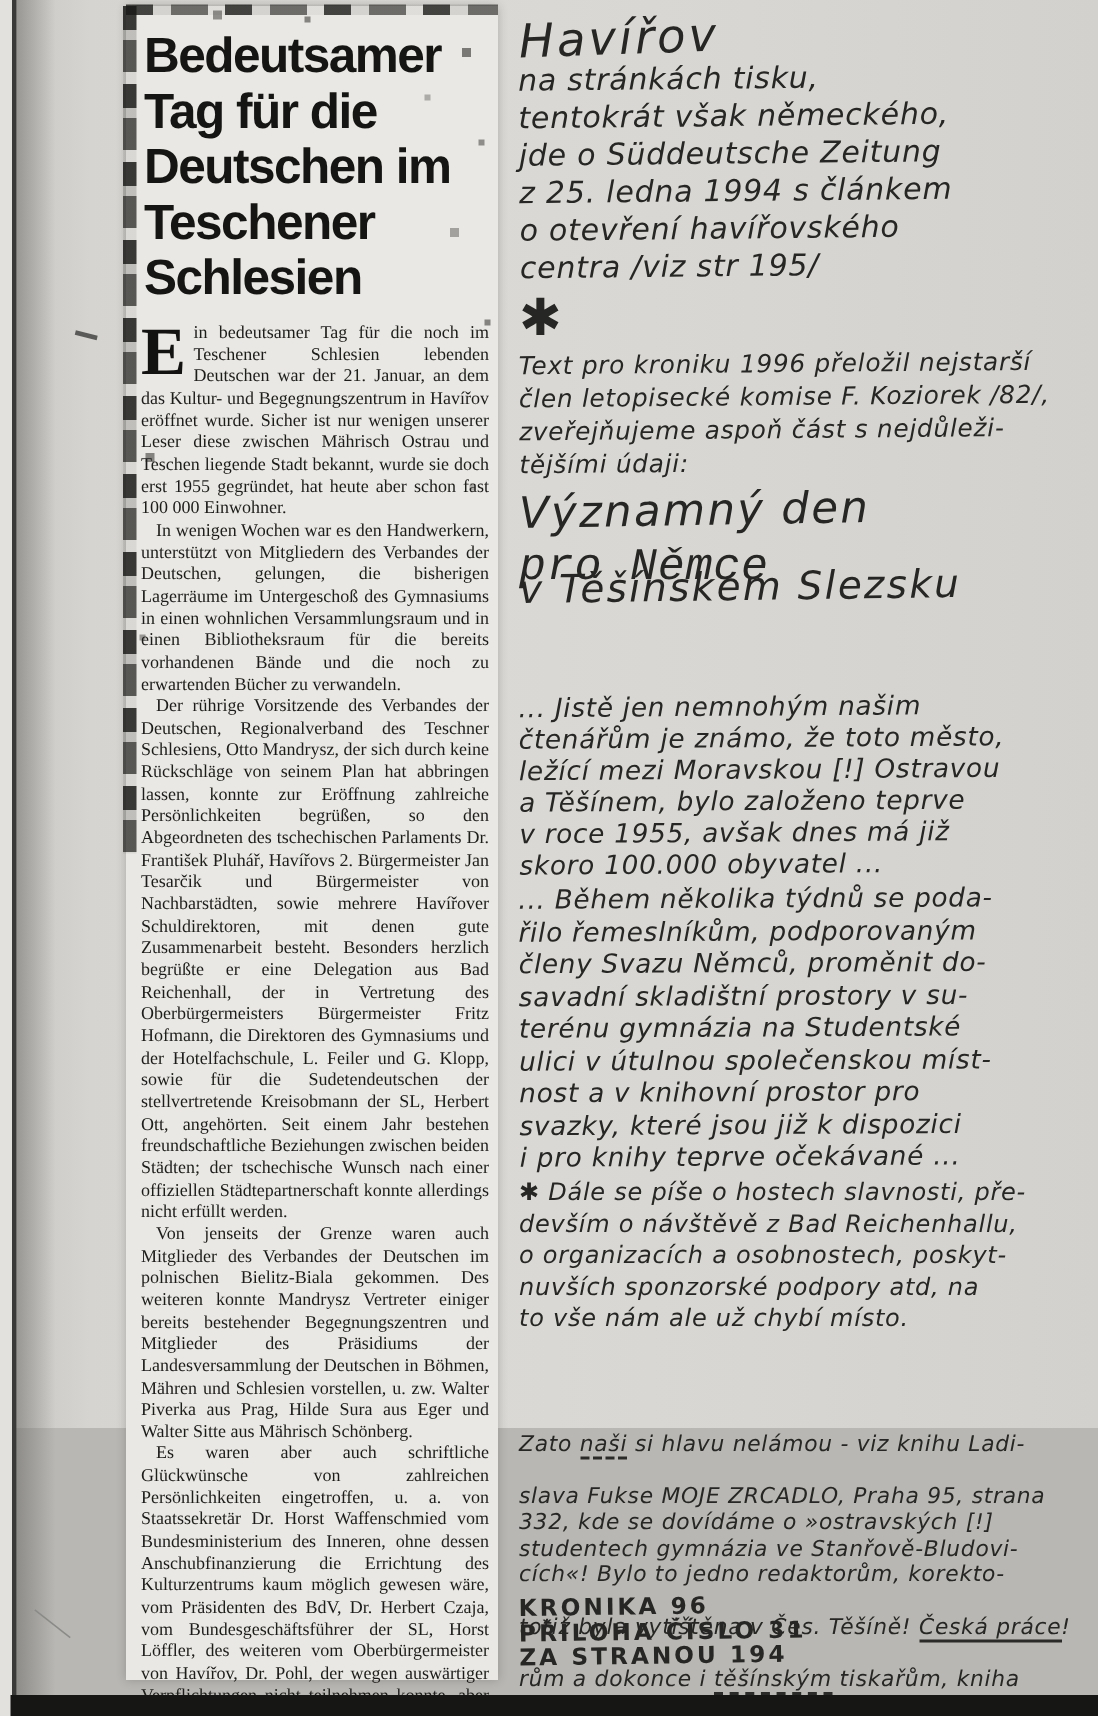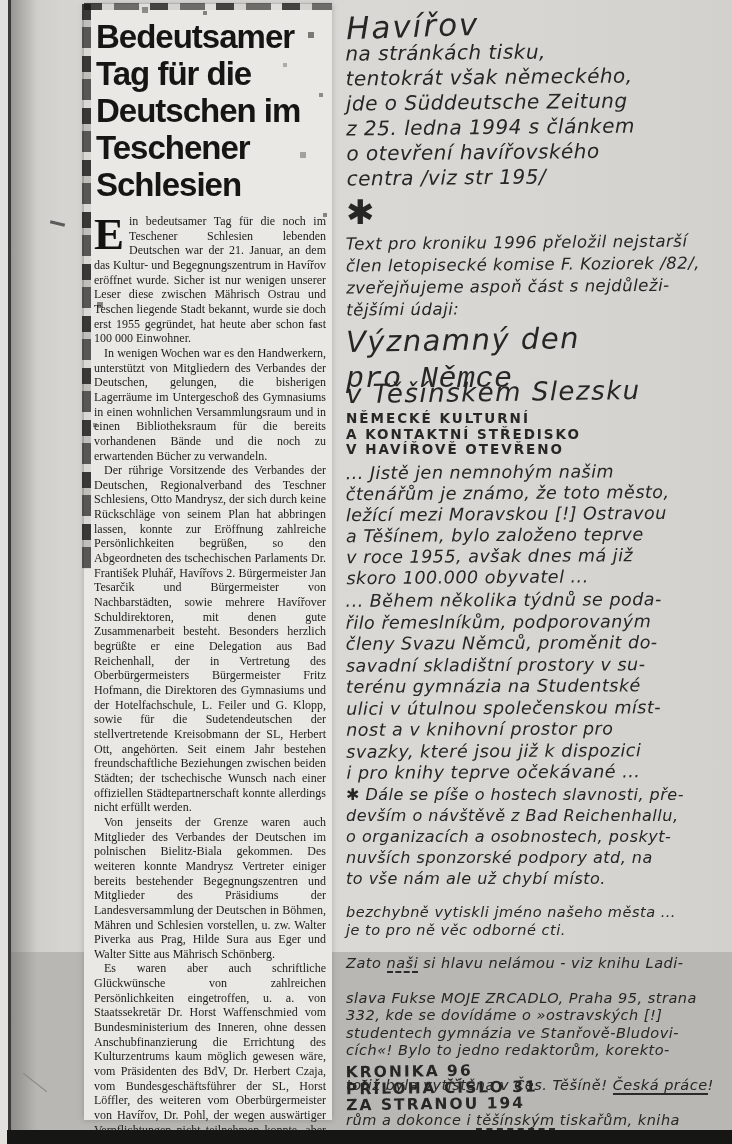--- a/index.html
+++ b/index.html
@@ -109,23 +109,20 @@
 o otevření havířovského
 centra /viz str 195/</div>
     <div class="hw hw-asterisk">✱</div>
     <div class="hw hw-translator">Text pro kroniku 1996 přeložil nejstarší
 člen letopisecké komise F. Koziorek /82/,
 zveřejňujeme aspoň část s nejdůleži-
 tějšími údaji:</div>
     <div class="hw hw-head1">Významný den</div>
     <div class="hw hw-head2">pro Němce</div>
     <div class="hw hw-head3">v Těšínskem Slezsku</div>
-    <div class="hw hw-caps">NĚMECKÉ KULTURNÍ
-A KONTAKTNÍ STŘEDISKO
-V HAVÍŘOVĚ OTEVŘENO</div>
     <div class="hw hw-excerpt1">... Jistě jen nemnohým našim
 čtenářům je známo, že toto město,
 ležící mezi Moravskou [!] Ostravou
 a Těšínem, bylo založeno teprve
 v roce 1955, avšak dnes má již
 skoro 100.000 obyvatel ...</div>
     <div class="hw hw-excerpt2">... Během několika týdnů se poda-
 řilo řemeslníkům, podporovaným
 členy Svazu Němců, proměnit do-
 savadní skladištní prostory v su-
@@ -134,22 +131,20 @@
 nost a v knihovní prostor pro
 svazky, které jsou již k dispozici
 i pro knihy teprve očekávané ...</div>
     <div class="hw hw-guests">✱ Dále se píše o hostech slavnosti, pře-
 devším o návštěvě z Bad Reichenhallu,
 o organizacích a osobnostech, poskyt-
 nuvších sponzorské podpory atd, na
 to vše nám ale už chybí místo.</div>
 
     <div class="hw hw-printers">
-      <div style="white-space:pre-line;">bezchybně vytiskli jméno našeho města ...
-je to pro ně věc odborné cti.</div>
     </div>
 
     <div class="hw hw-fuks">
       <div><span>Zato </span><span class="u-dash">naši</span><span> si hlavu nelámou - viz knihu Ladi-</span></div>
       <div style="white-space:pre-line;">slava Fukse MOJE ZRCADLO, Praha 95, strana
 332, kde se dovídáme o »ostravských [!]
 studentech gymnázia ve Stanřově-Bludovi-
 cích«! Bylo to jedno redaktorům, korekto-</div>
       <div><span>totiž byla vytištěna v Čes. Těšíně! </span><span class="u-solid">Česká práce</span><span>!</span></div>
       <div><span>rům a dokonce i </span><span class="u-dash">těšínským</span><span> tiskařům, kniha</span></div>

